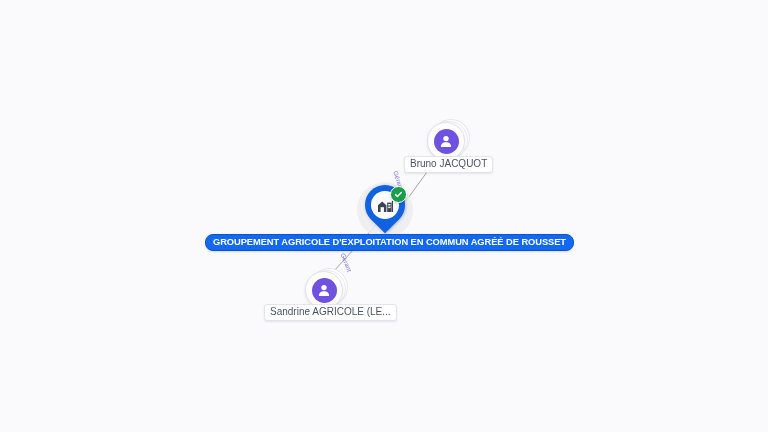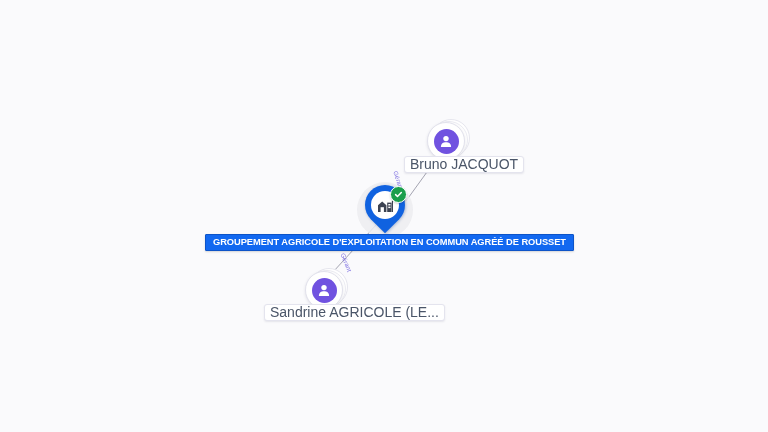--- a/index.html
+++ b/index.html
@@ -92,21 +92,21 @@
   
   .company-label {
     position: absolute;
     left: 205px;
     top: 234px;
     height: 15px;
     line-height: 15px;
     padding: 0 7px;
     background: #1268f0;
     border: 1px solid #0d54c8;
-    border-radius: 1px;
+    border-radius: 8px;
     color: #ffffff;
     font-size: 9.3px;
     font-weight: bold;
     letter-spacing: -0.05px;
     white-space: nowrap;
     box-shadow: 0 1px 2px rgba(0,0,0,0.15);
   }
 
   
   .person-node {
@@ -165,21 +165,21 @@
   
   .person-label {
     position: absolute;
     height: 15px;
     line-height: 14px;
     padding: 0 5px;
     background: #ffffff;
     border: 1px solid #e4e4ee;
     border-radius: 3px;
     color: #4a5568;
-    font-size: 14px;
+    font-size: 10px;
     white-space: nowrap;
     box-shadow: 0 1px 2px rgba(40,40,80,0.10);
   }
   .person-label.bruno    { left: 404px; top: 156px; }
   .person-label.sandrine { left: 264px; top: 304px; }
 
   
   .edge-label {
     position: absolute;
     color: #7a6be0;

